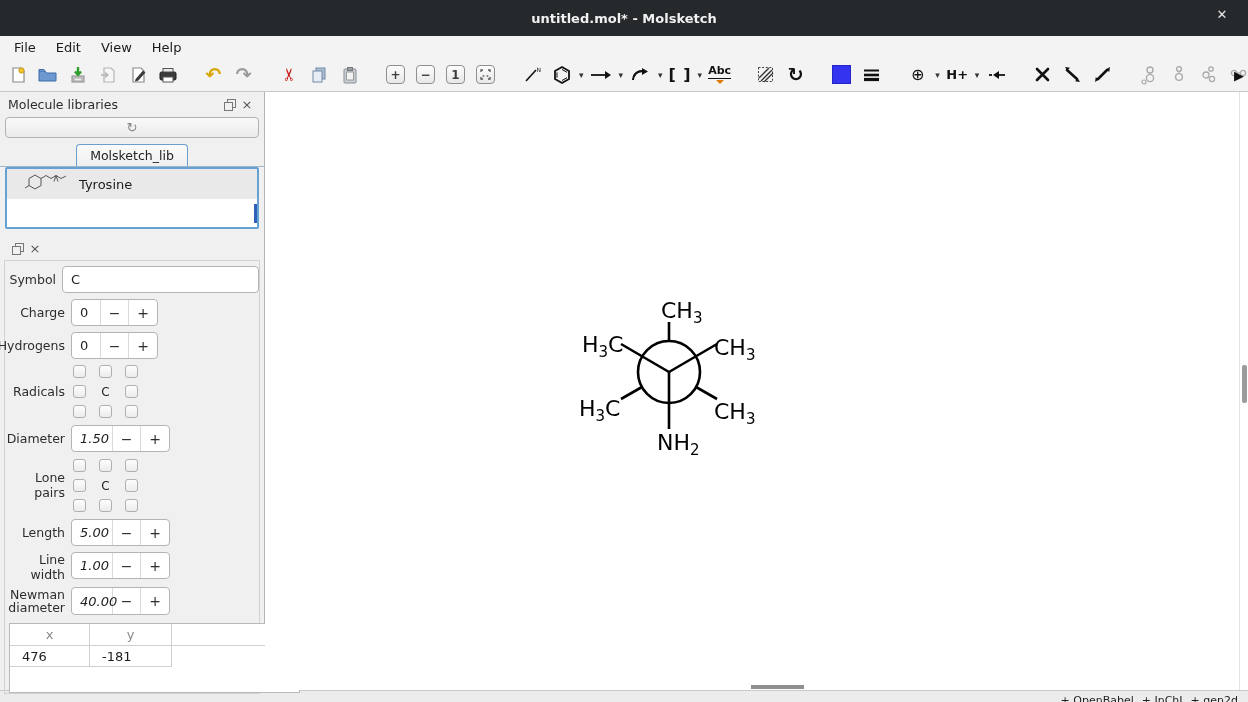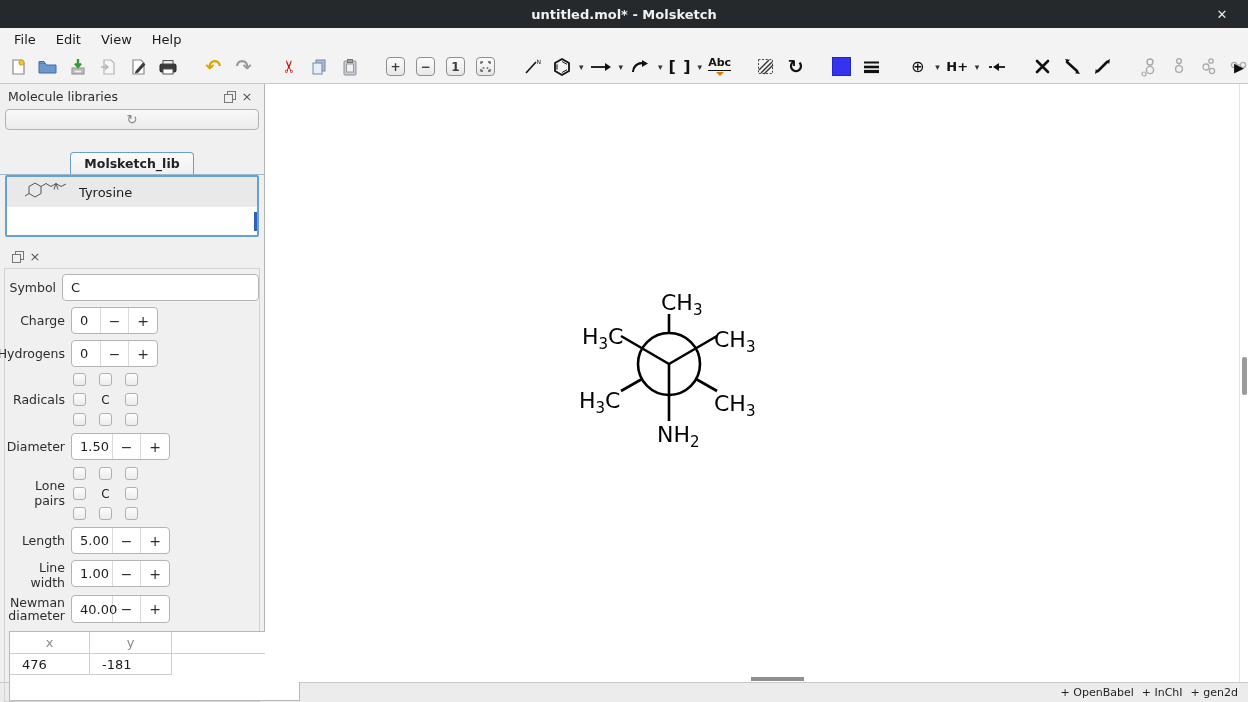--- a/index.html
+++ b/index.html
@@ -1,19 +1,19 @@
 <!DOCTYPE html>
 <html><head>
 <meta charset="utf-8">
 <style>
   * { margin:0; padding:0; box-sizing:border-box; }
   html,body { width:1248px; height:702px; font-family:"DejaVu Sans","Liberation Sans",sans-serif; background:#f0f0f0; overflow:hidden; }
 
   
-  .titlebar { height:28px; background:#25292c; display:flex; align-items:center; justify-content:center; position:relative; }
+  .titlebar { height:36px; background:#25292c; display:flex; align-items:center; justify-content:center; position:relative; }
   .titlebar .title { color:#f0f1f1; font-size:13px; font-weight:bold; }
   .titlebar .win-close { position:absolute; right:12px; top:0; height:28px; width:28px; display:flex; align-items:center; justify-content:center; color:#e8e8e8; font-size:13px; font-weight:bold; cursor:pointer; }
 
   
   .menubar { height:22px; background:#f3f3f3; display:flex; align-items:center; padding-left:4px; }
   .menu-item { font-size:13px; color:#1b1b1b; padding:2px 10px; }
 
   
   .toolbar { height:34px; background:#f3f3f3; border-bottom:1px solid #c9c9c9; display:flex; align-items:center; padding:0 4px; position:relative; }
   .tgroup { display:flex; align-items:center; margin-right:16px; }
@@ -41,38 +41,38 @@
   .dock-title { height:22px; display:flex; align-items:center; padding:2px 8px 0; }
   .dock-title .t { font-size:12.5px; color:#2d2d2d; flex:1; }
   .dock-btn { width:18px; height:16px; display:flex; align-items:center; justify-content:center; color:#666; }
   .float-ic { position:relative; width:10px; height:10px; }
   .float-ic::before { content:""; position:absolute; left:3px; top:0; width:7px; height:7px; border:1px solid #777; }
   .float-ic::after { content:""; position:absolute; left:0; top:3px; width:7px; height:7px; border:1px solid #777; background:#f0f0f0; }
   .x-ic { font-size:13px; color:#555; }
 
   .refresh-btn { margin:3px 5px 0; height:21px; border:1px solid #b2b2b2; border-radius:4px; background:linear-gradient(#f9f9f9,#ebebeb); display:flex; align-items:center; justify-content:center; color:#8a8a8a; font-size:13px; }
 
-  .tabbar { margin-top:22px; height:23px; position:relative; display:flex; justify-content:center; border-bottom:1px solid #9fb6c9;font-weight:bold; }
+  .tabbar { margin-top:6px; height:23px; position:relative; display:flex; justify-content:center; border-bottom:1px solid #9fb6c9; }
   .tab { border:1px solid #6b9ecf; border-bottom:none; border-radius:4px 4px 0 0; background:linear-gradient(#fbfbfb,#efefef); font-size:12.5px; color:#222; padding:3px 13px 2px; }
 
   .liblist { margin:0 5px; height:62px; border:2px solid #66a1d4; border-radius:2px; background:#fff; position:relative; overflow:hidden; }
   .libitem { height:30px; background:#e9e9e9; display:flex; align-items:center; padding-left:18px; }
   .libitem .name { font-size:13px; color:#1d1d1d; margin-left:10px; }
   .libscroll { position:absolute; right:0; top:35px; width:3px; height:19px; background:#2d62b8; }
 
   
   .props-frame { margin:2px 4px 0; border:1px solid #d2d2d2; height:434px; padding-top:5px; }
   .prow { display:flex; margin-bottom:6px; padding-left:2px; }
   .plabel { width:64px; text-align:right; font-size:12.5px; color:#2d2d2d; padding-right:6px; display:flex; align-items:center; justify-content:flex-end; }
   .plabel .two { line-height:13px; text-align:right; }
   .text-input { width:231px; height:27px; border:1px solid #b4b4b4; border-radius:4px; background:#fff; font-size:13px; color:#1d1d1d; padding-left:8px; display:flex; align-items:center; }
   .spin { height:27px; border:1px solid #b4b4b4; border-radius:4px; background:#fff; display:flex; overflow:hidden; }
   .spin .val { font-size:13px; color:#1d1d1d; padding-left:8px; display:flex; align-items:center; border-right:1px solid #dadada; }
   .spin.w87 .val { width:29px; }
-  .spin.w97 .val { width:41px; }
+  .spin.w97 .val { width:41px;font-style:italic; }
   .spin .btn { width:28px; display:flex; align-items:center; justify-content:center; font-size:14px; color:#2c2c2c; }
   .spin .btn.minus { border-right:1px solid #dadada; }
   .cgrid { display:grid; grid-template-columns:13px 13px 13px; grid-template-rows:13px 13px 13px; gap:7px 13px; margin-left:2px; margin-top:1px; }
   .cbox { width:13px; height:13px; border:1px solid #b0b0b0; border-radius:3px; background:linear-gradient(#fdfdfd,#ececec); }
   .ccenter { width:13px; height:13px; display:flex; align-items:center; justify-content:center; font-size:12px; color:#1d1d1d; }
 
   .coords { margin:0 4px 0 4px; width:291px; height:70px; border:1px solid #b9b9b9; background:#fff; font-size:13px; }
   .coords .hrow { display:flex; height:22px; border-bottom:1px solid #cfcfcf; }
   .coords .hcell { color:#8a8a8a; display:flex; align-items:center; justify-content:center; border-right:1px solid #cfcfcf; }
   .coords .drow { display:flex; height:21px; }

